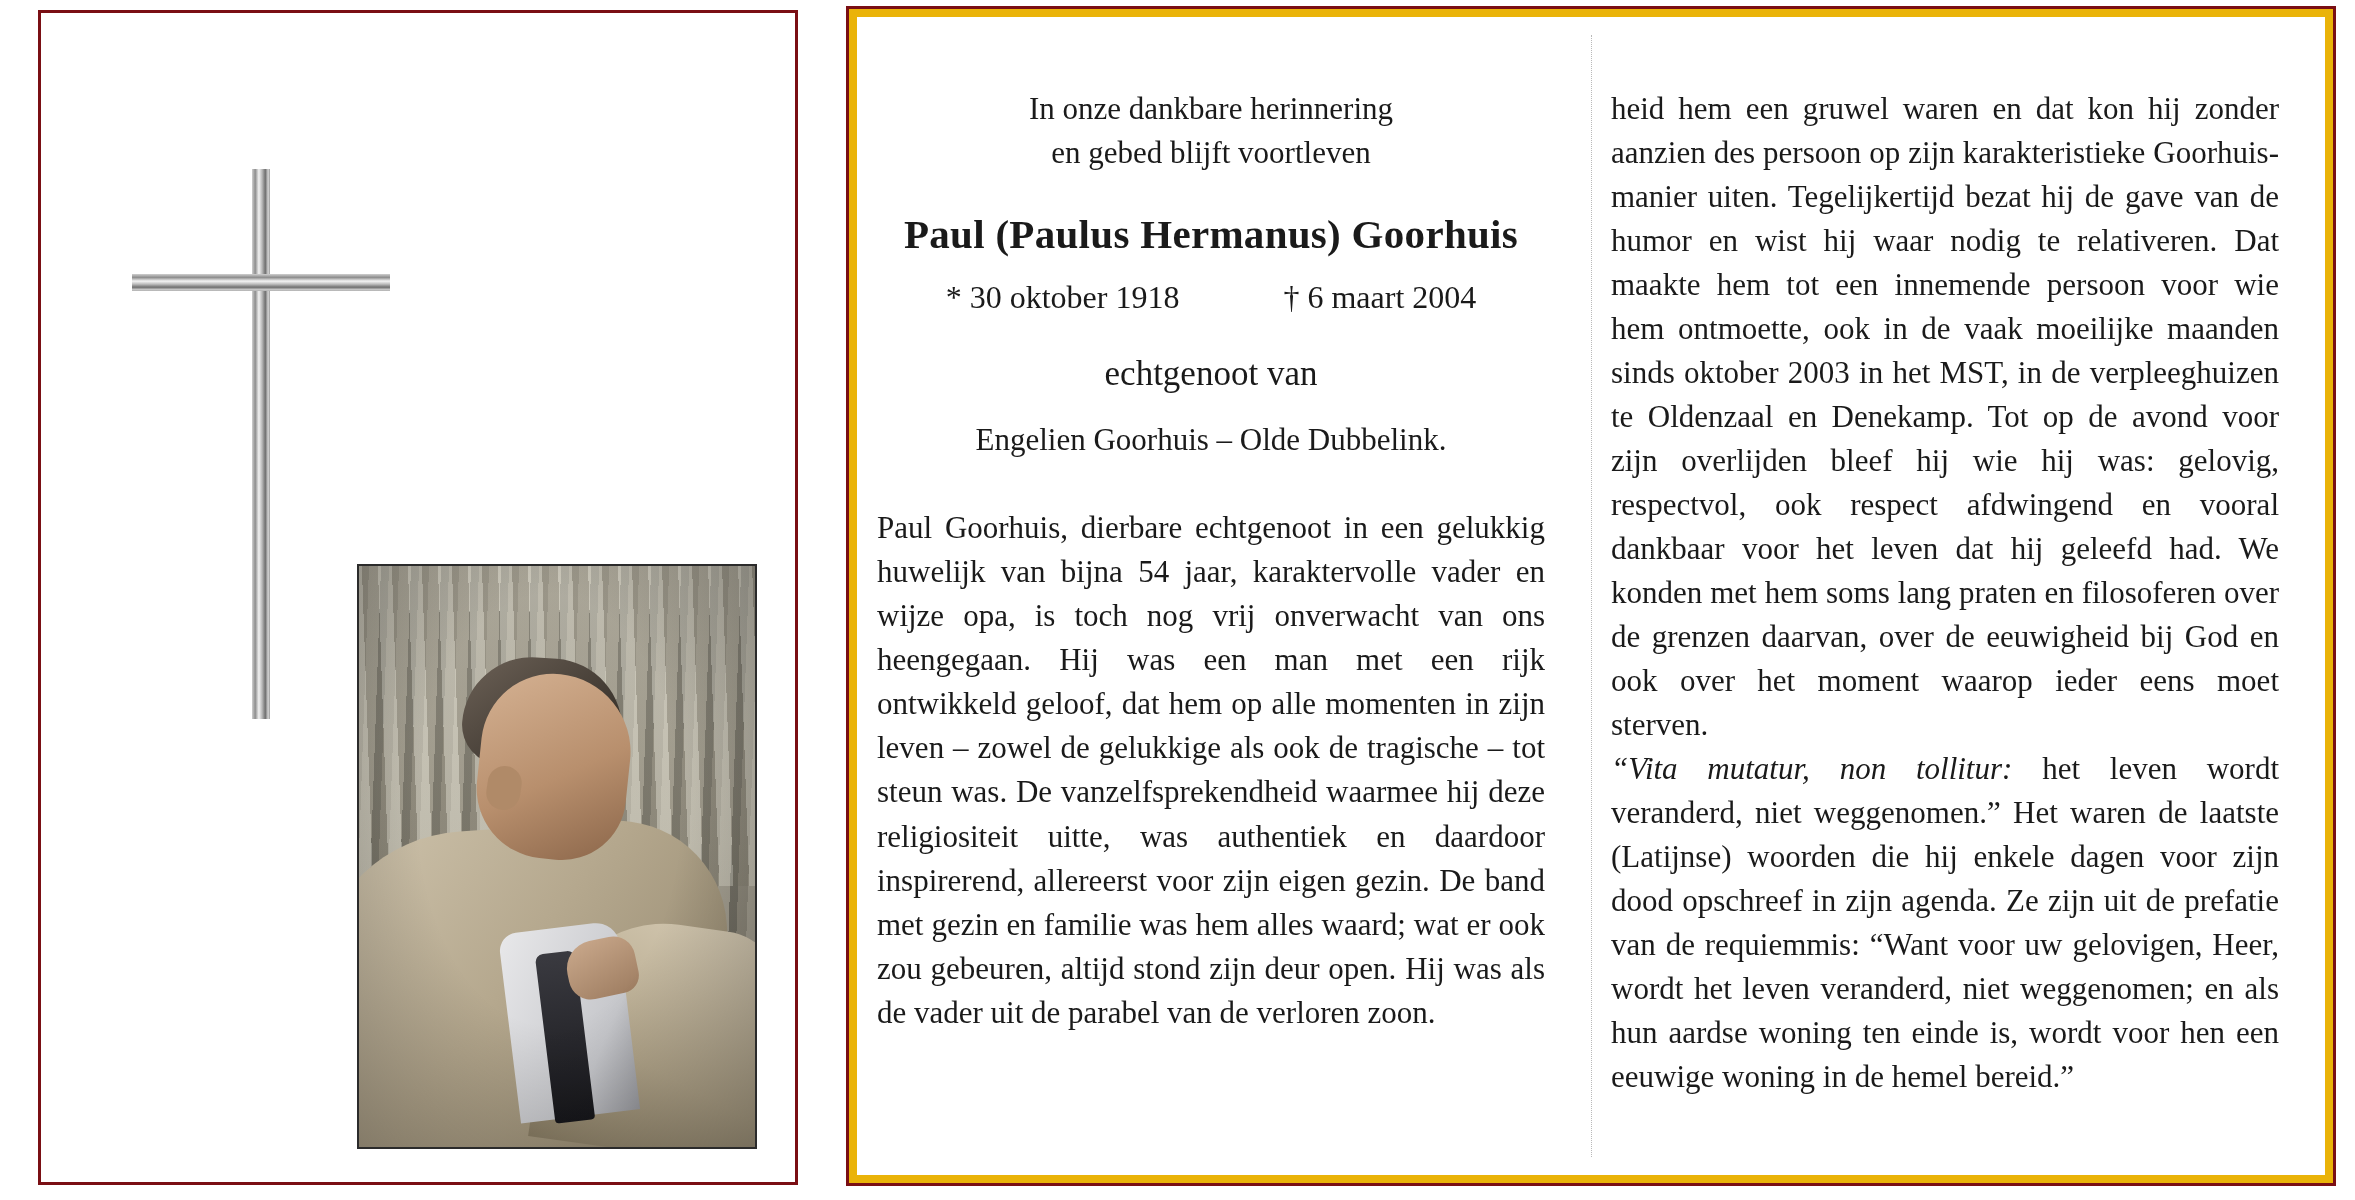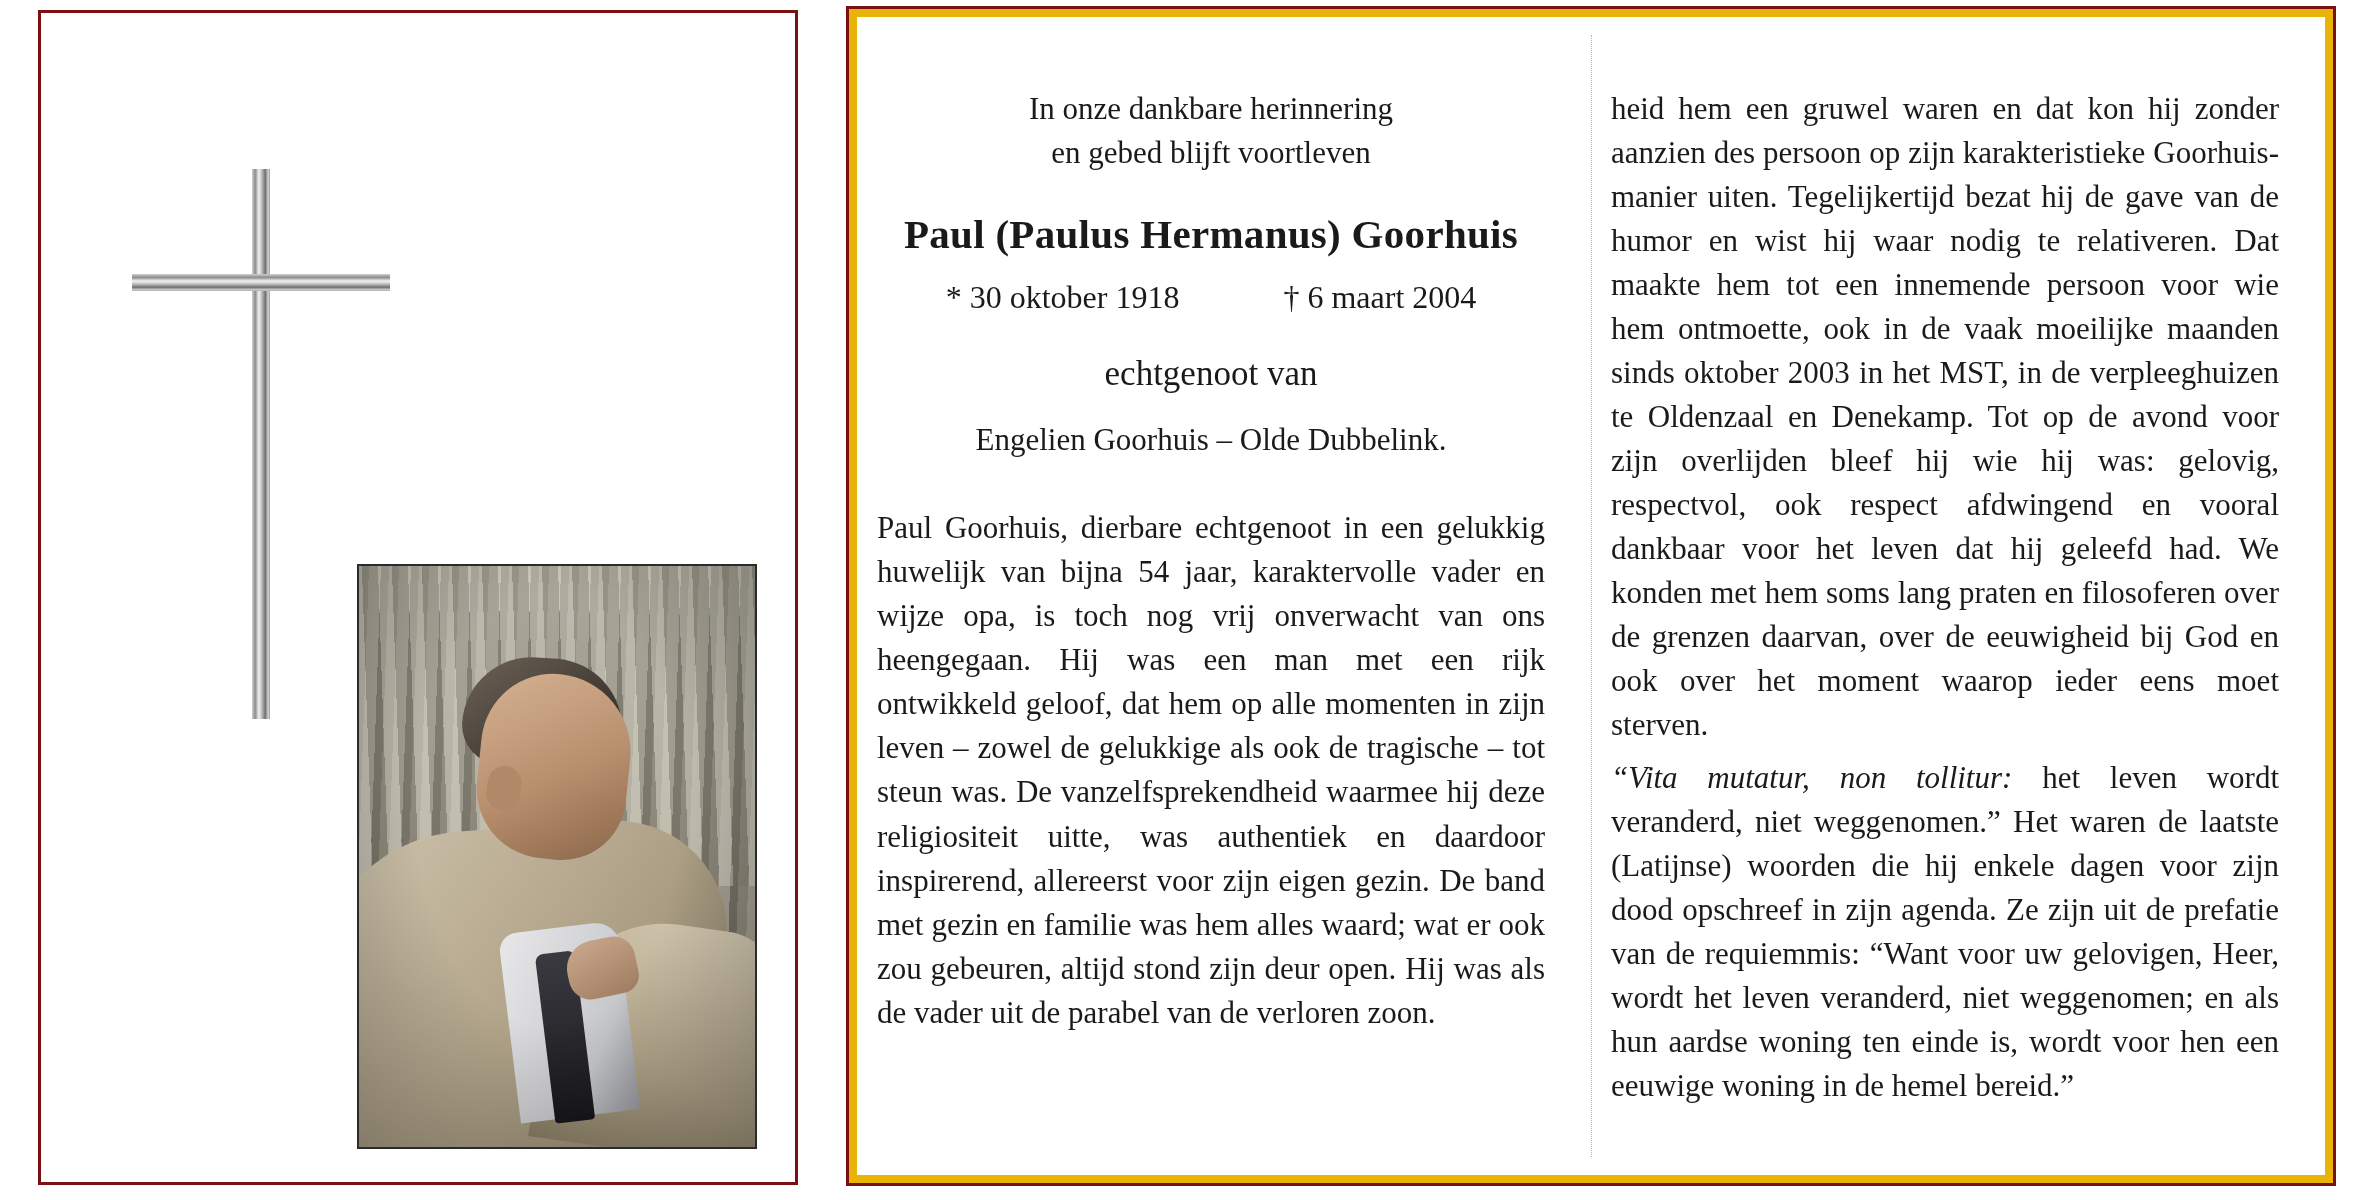--- a/index.html
+++ b/index.html
@@ -258,21 +258,21 @@
     margin-bottom: 28px;
   }
   .spouse-intro { font-size: 35px; }
   .spouse-name { font-size: 31px; margin-top: 20px; }
 
   .body-par {
     text-align: justify;
     text-justify: inter-word;
     margin: 0;
   }
-  .body-par + .body-par { margin-top: 9px; }
+  .body-par + .body-par { margin-top: 0; }
 
   .quote-italic { font-style: italic; }
 </style>
 </head>
 <body>
 
 <div class="page">
 
   <div class="card-left">
     <div class="card-left-inner">

